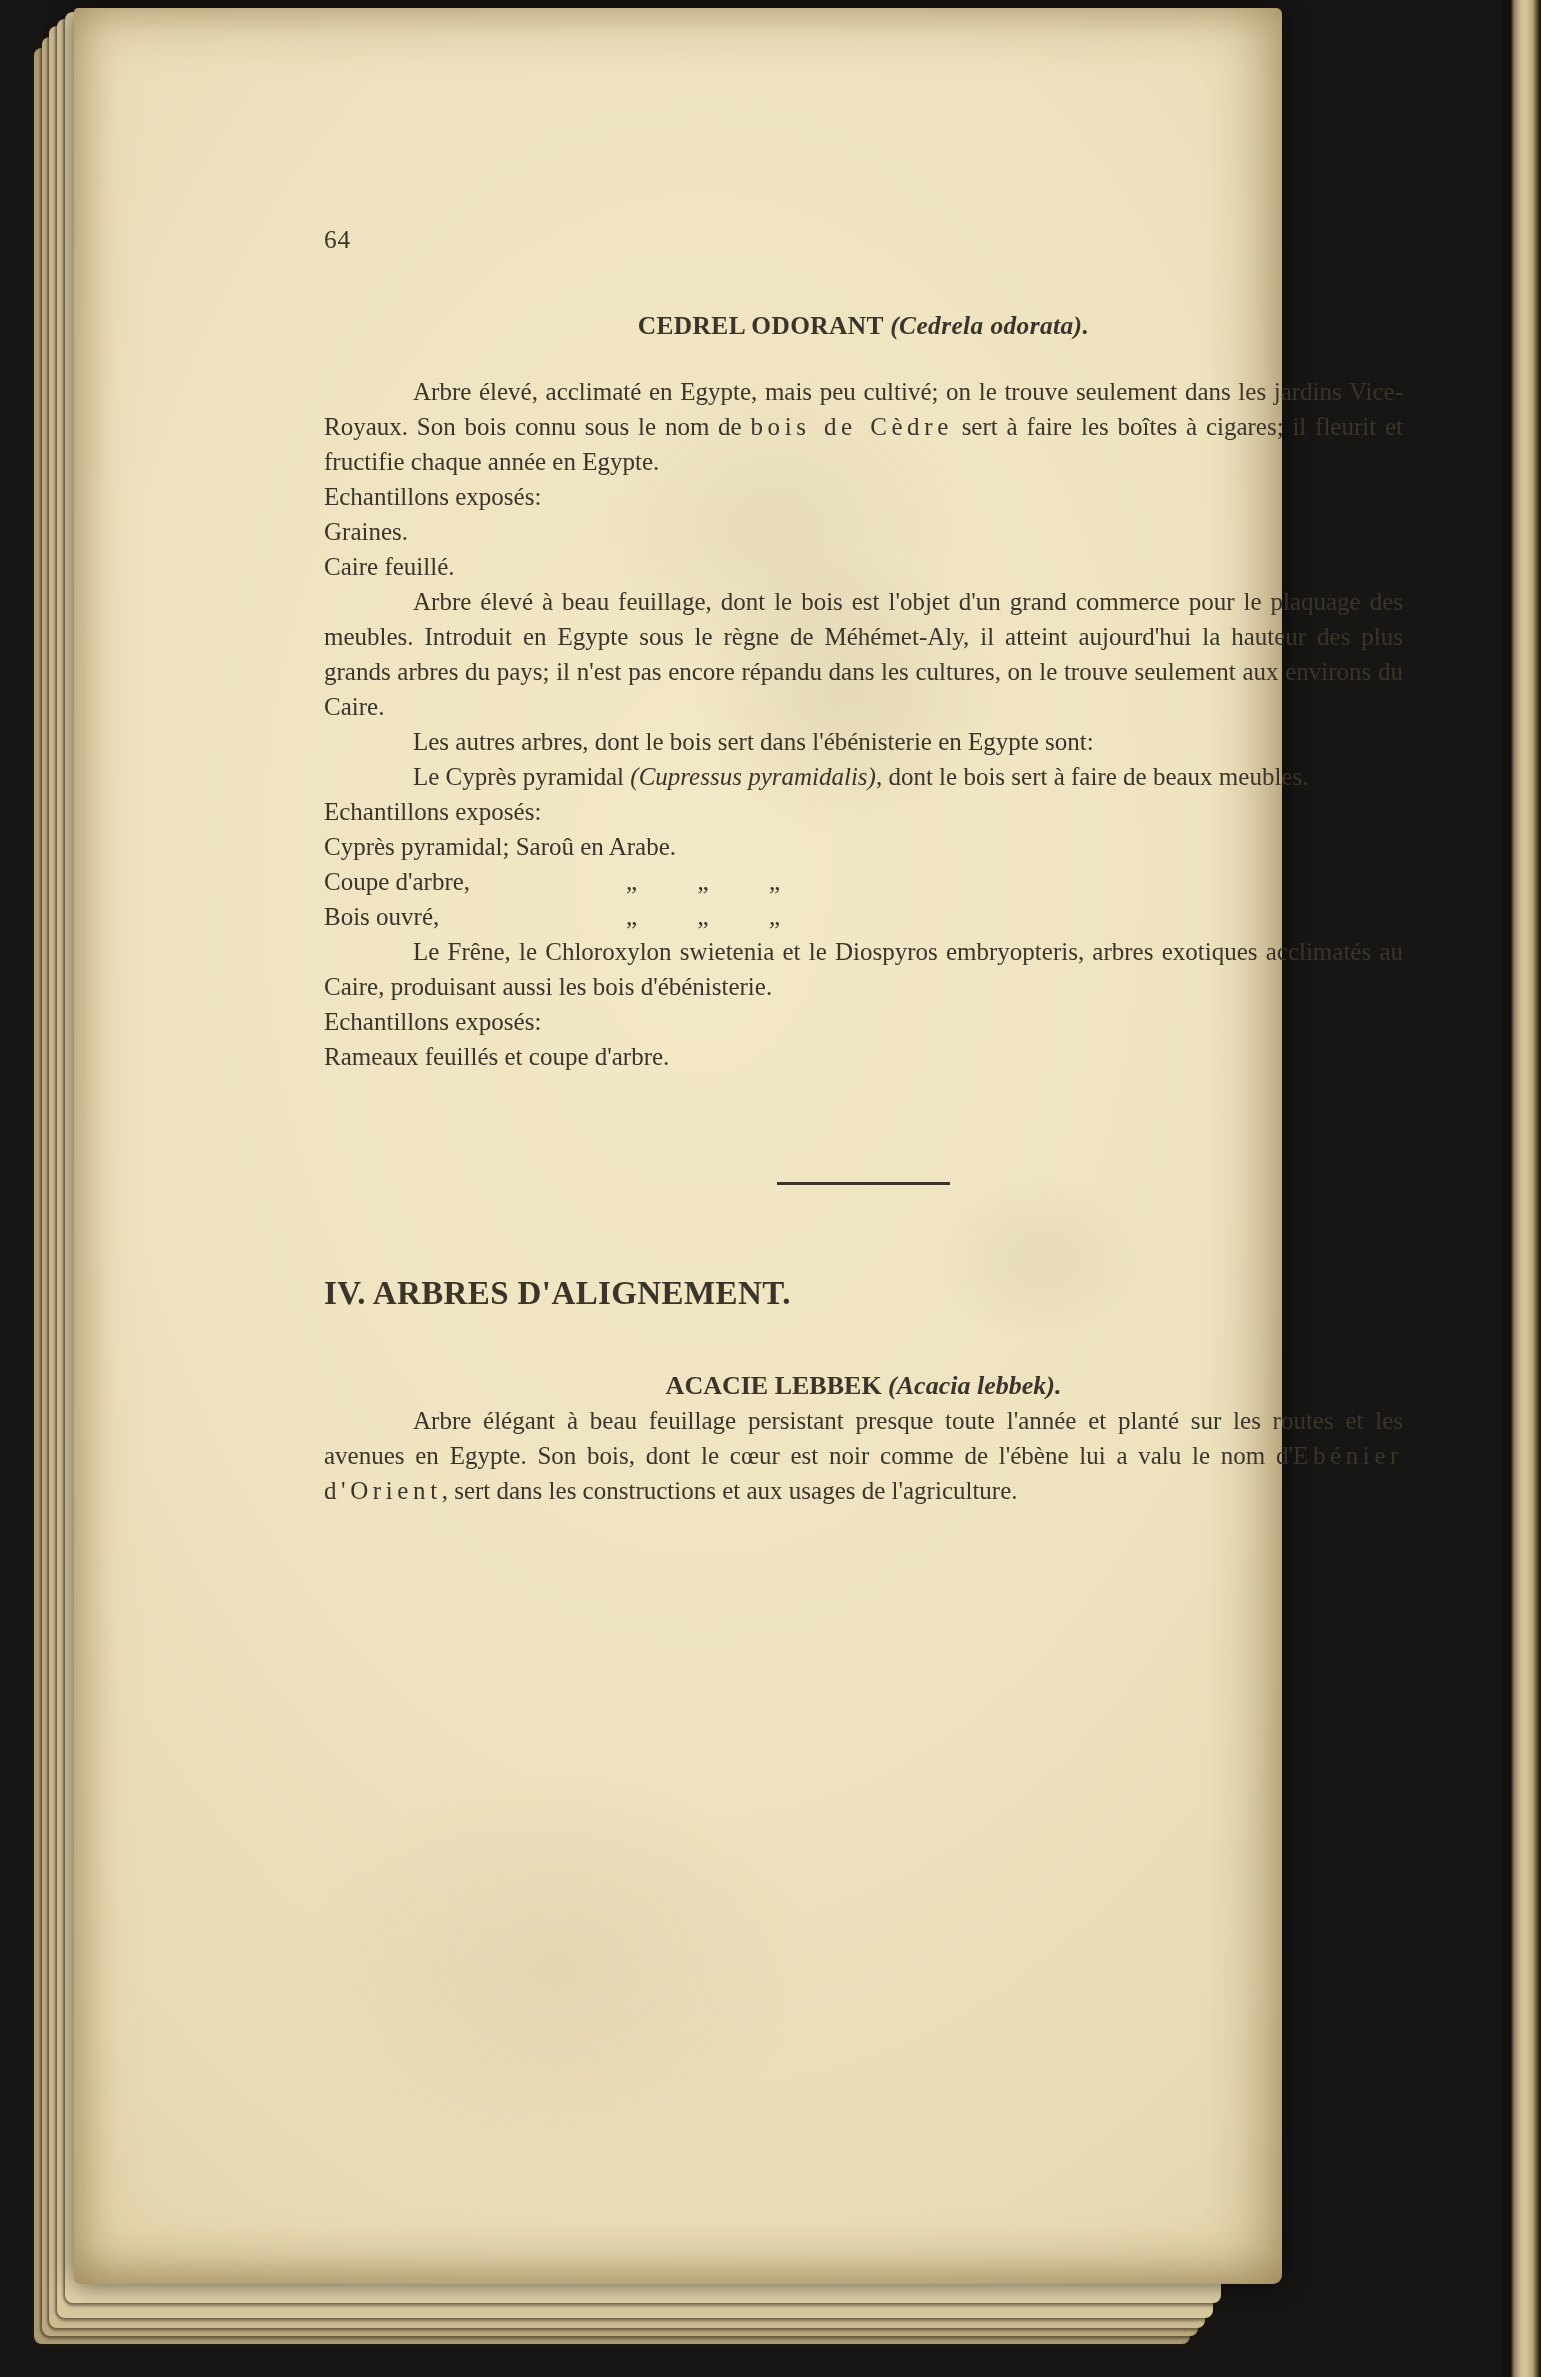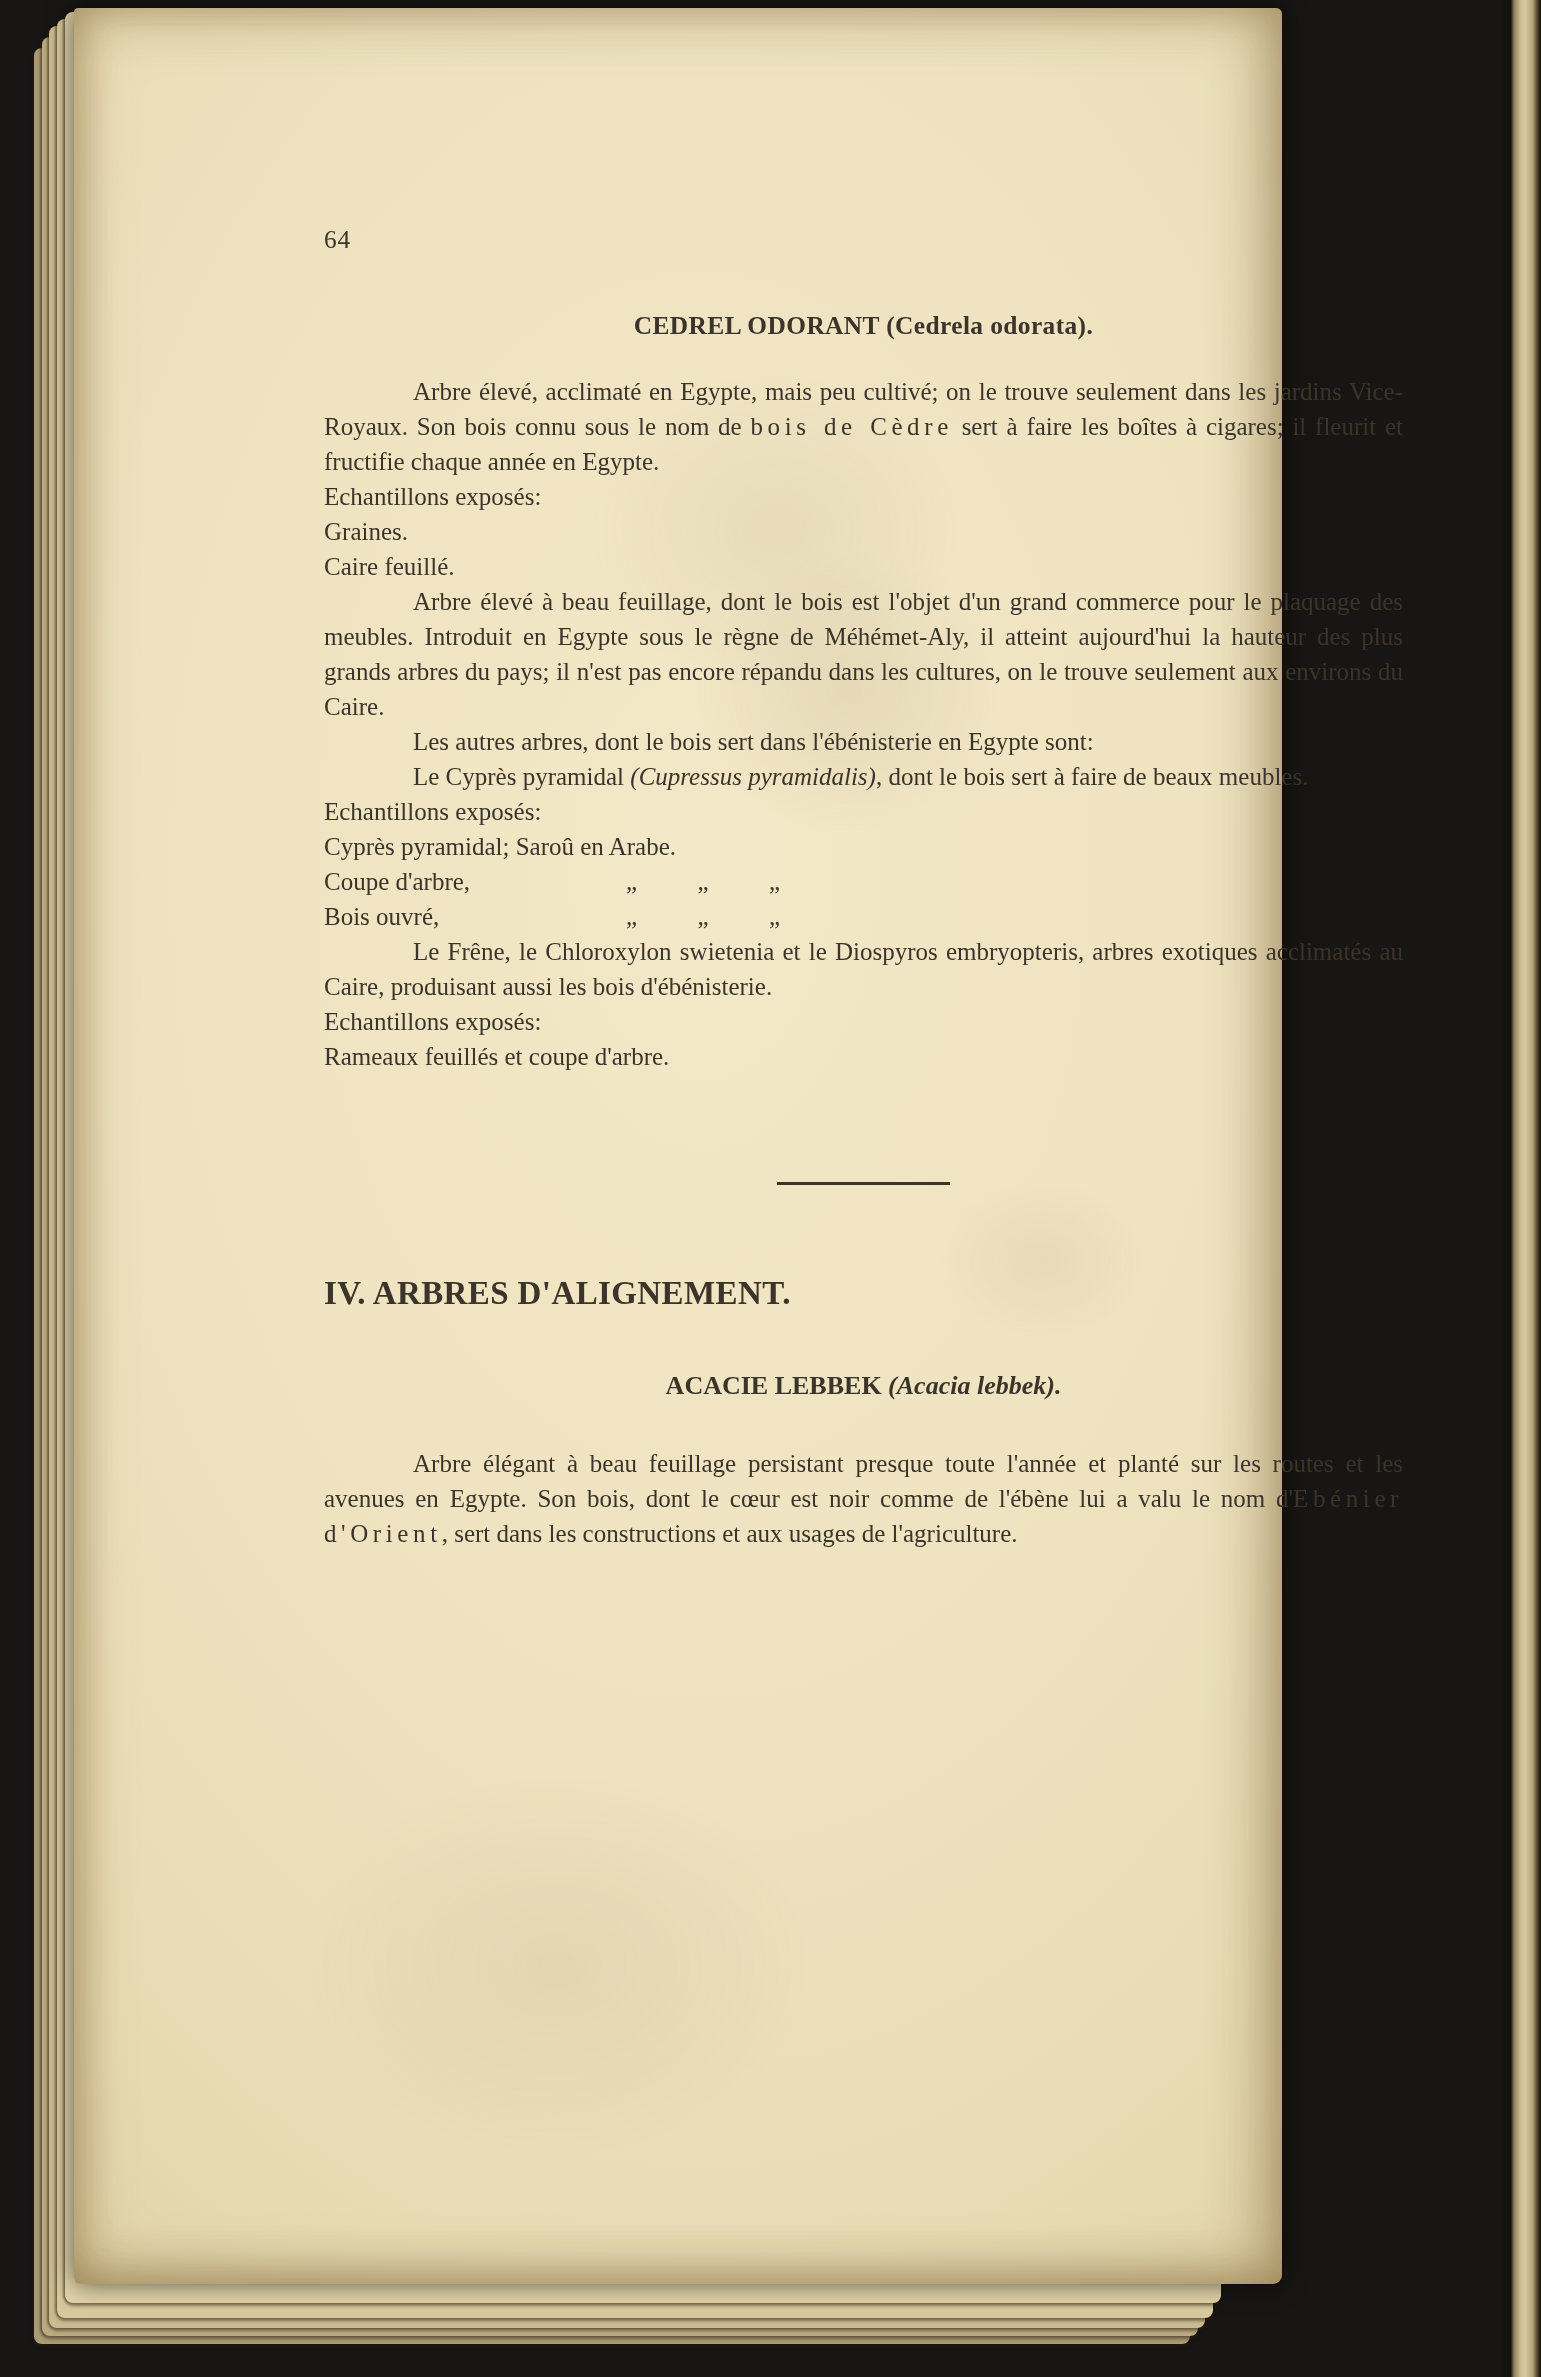--- a/index.html
+++ b/index.html
@@ -87,20 +87,21 @@
     letter-spacing: 0.8px;
   }
   .section-heading {
     text-align: center;
     font-weight: bold;
     font-size: 25.4px;
     letter-spacing: 0.4px;
     margin: 0;
   }
   .section-heading .species {
+    font-style: italic;
   }
   .heading-cedrel  { margin-top: 51px; }
   .heading-acajou  { margin-top: 42px; margin-bottom: 31px; }
   .para {
     margin: 0;
     text-align: justify;
     text-indent: 89px;
   }
   .para-first { margin-top: 31px; }
   .spaced { letter-spacing: 4.6px; }
@@ -126,21 +127,21 @@
     font-size: 33px;
     letter-spacing: 0.4px;
     margin: 91px 0 0 0;
   }
   .sub-heading {
     text-align: center;
     font-weight: bold;
     font-size: 26px;
     margin: 57px 0 0 0;
   }
-  .para-last { margin-top: 43px; }
+  .para-last { }
 </style>
 </head>
 <body>
 
 <div class="scene">
 
   <div class="stack-layer stack-5"></div>
   <div class="stack-layer stack-4"></div>
   <div class="stack-layer stack-3"></div>
   <div class="stack-layer stack-2"></div>

